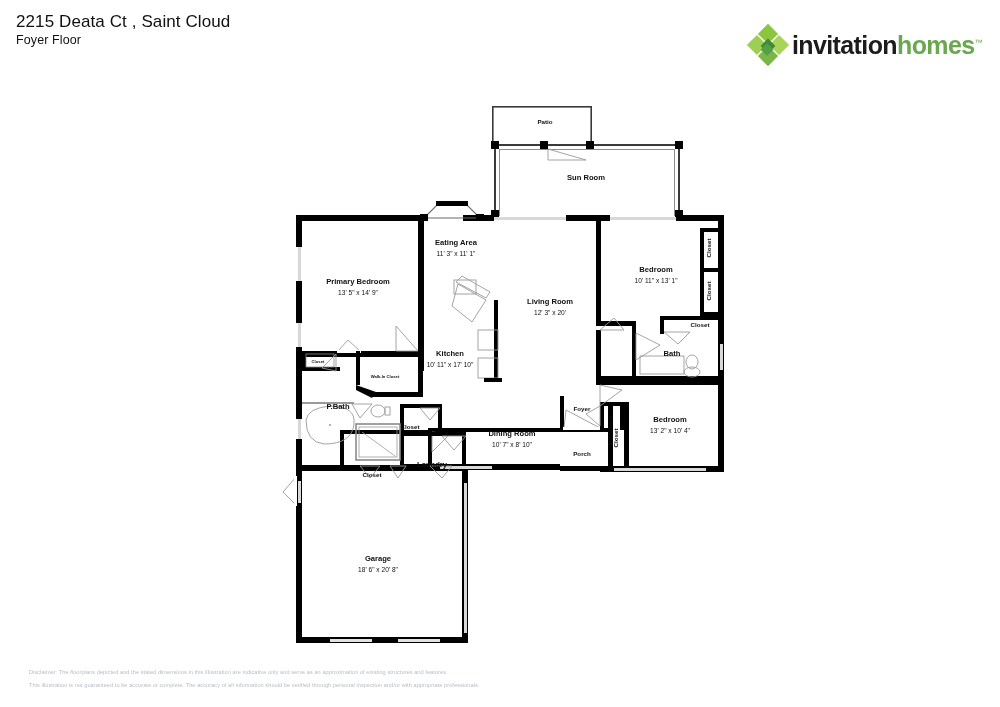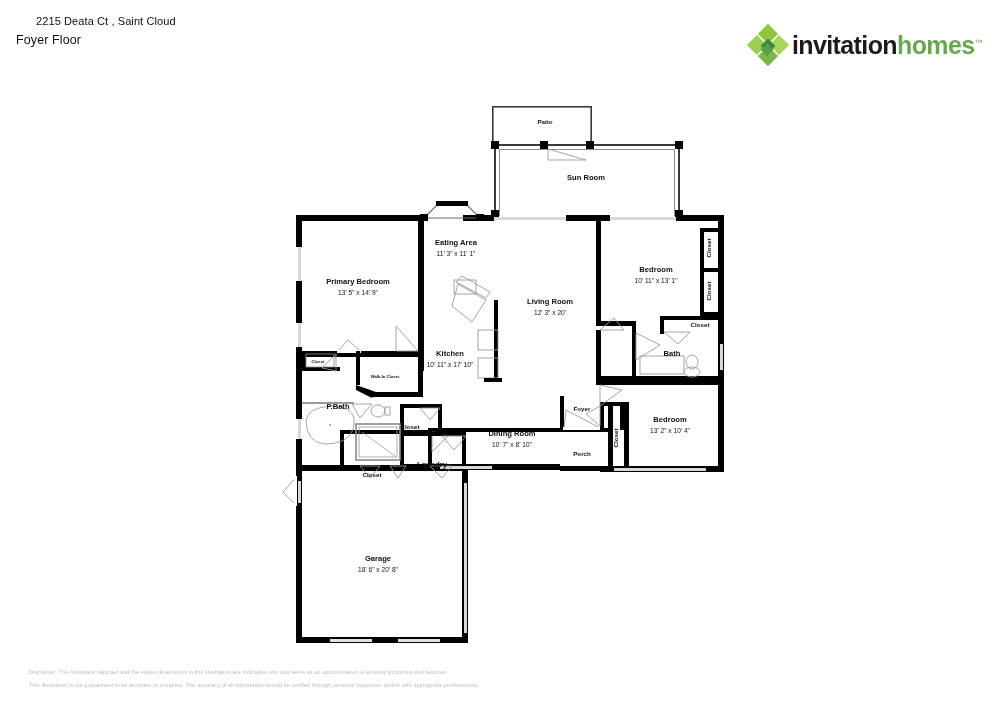--- a/index.html
+++ b/index.html
@@ -15,26 +15,25 @@
     font-family: "Liberation Sans", sans-serif;
     overflow: hidden;
     color: #000;
   }
 
   
   #header-address {
     position: absolute;
     left: 16px;
     top: 13px;
-    font-size: 11px;
+    font-size: 17px;
     line-height: 17px;
     letter-spacing: 0.1px;
     color: #111;
     white-space: nowrap;
-    margin-left: 20px;
   }
   #header-floor {
     position: absolute;
     left: 16px;
     top: 32px;
     font-size: 12.5px;
     line-height: 17px;
     letter-spacing: 0.1px;
     color: #111;
     white-space: nowrap;

